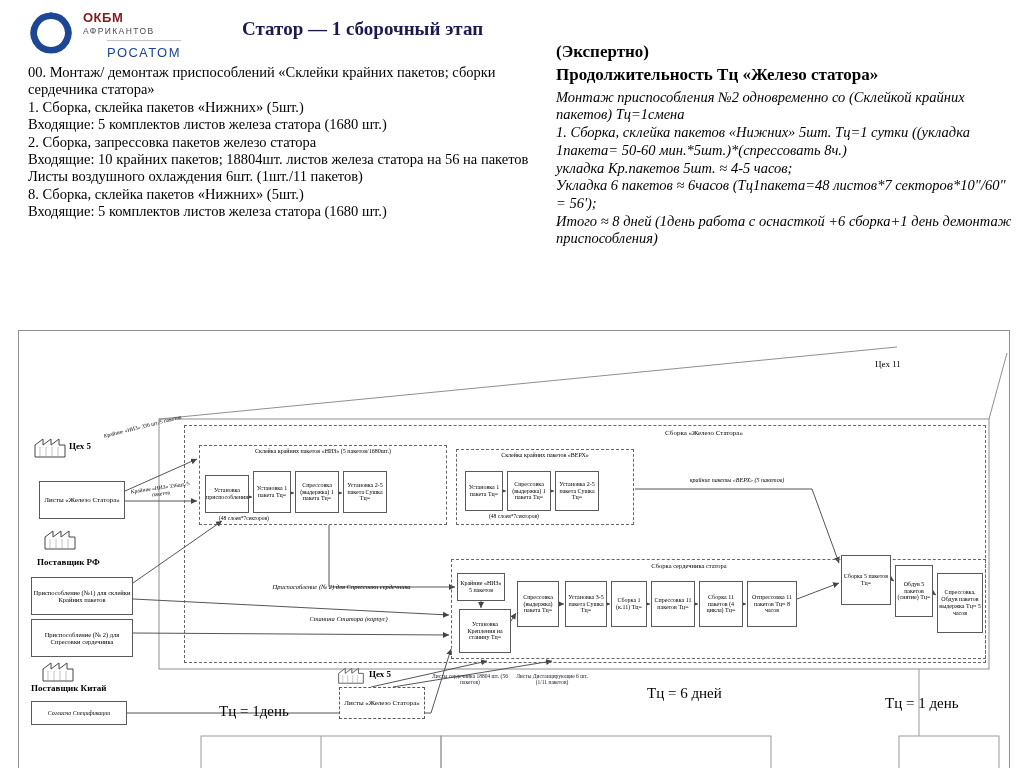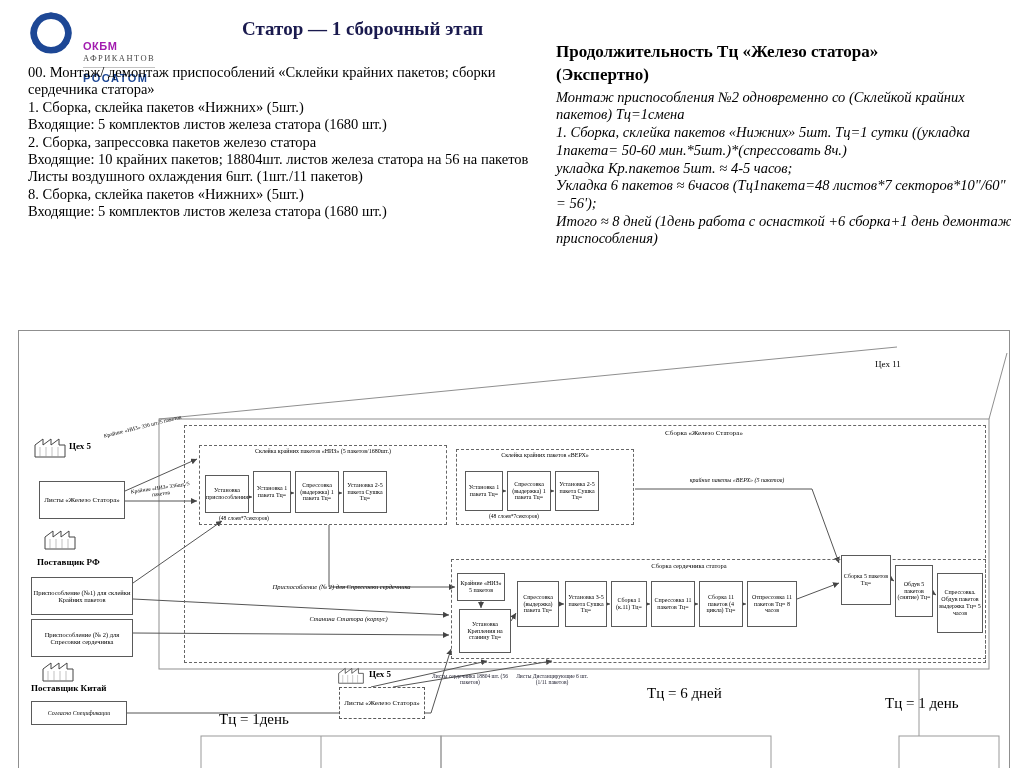--- a/index.html
+++ b/index.html
@@ -2,24 +2,24 @@
 <html><head>
 <meta charset="utf-8">
 <style>
   html,body { margin:0; padding:0; background:#fff; }
   .slide { position:relative; width:1024px; height:768px; background:#fff; overflow:hidden;
            font-family:"Liberation Serif", serif; color:#000; }
 
   
   .logo { position:absolute; left:28px; top:10px; display:flex; gap:9px; align-items:flex-start; }
   .logo-text { display:flex; flex-direction:column; }
-  .logo-l1 { font-family:"Liberation Sans",sans-serif; font-weight:700; font-size:11px; color:#a21caf; letter-spacing:.5px;margin-top:30px; }
-  .logo-l2 { font-family:Liberation Serif, serif; font-size:8.5px; color:#4a4a4a; letter-spacing:1.4px; margin-top:1px; }
-  .logo-l3 { font-family:"Liberation Sans",sans-serif; font-weight:700; font-size:11px; color:#1d4795; letter-spacing:1.5px;
-             border-top:1px solid #c3c3c3; margin-top:4px; padding-top:4px; }
+  .logo-l1 { font-family:"Liberation Sans",sans-serif; font-weight:700; font-size:13px; color:#7f1d1d; letter-spacing:.5px; }
+  .logo-l2 { font-family:Liberation Sans, sans-serif; font-size:8.5px; color:#4a4a4a; letter-spacing:1.4px; margin-top:1px; }
+  .logo-l3 { font-family:"Liberation Sans",sans-serif; font-weight:400; font-size:13px; color:#1d4795; letter-spacing:1.5px;
+             border-top:1px solid #c3c3c3; margin-top:4px; padding-top:4px;margin-left:24px; }
   .page-title { position:absolute; left:242px; top:18px; font-size:19px; font-weight:700; color:#1a1a4e; }
 
   
   .lp { position:absolute; left:28px; top:64px; width:510px; }
   .rp { position:absolute; left:556px; top:42px; width:458px; }
   .panel-h { font-size:17px; font-weight:700; line-height:1.2; margin-bottom:3px; }
   .pline { font-size:14.5px; line-height:1.2; }
   .rline { font-size:14.5px; line-height:1.22; font-style:italic; }
 
   
@@ -65,22 +65,22 @@
     <div class="pline">1. Сборка, склейка пакетов «Нижних» (5шт.)</div>
     <div class="pline">Входящие: 5 комплектов листов железа статора (1680 шт.)</div>
     <div class="pline">2. Сборка, запрессовка пакетов железо статора</div>
     <div class="pline"> Входящие: 10 крайних пакетов; 18804шт. листов железа статора на 56 на пакетов</div>
     <div class="pline"> Листы воздушного охлаждения 6шт. (1шт./11 пакетов)</div>
     <div class="pline">8. Сборка, склейка пакетов «Нижних» (5шт.)</div>
     <div class="pline">Входящие: 5 комплектов листов железа статора (1680 шт.)</div>
   </div>
 
   <div class="rp">
+    <div class="panel-h">(Экспертно)</div>
     <div class="panel-h">Продолжительность Тц  «Железо статора»</div>
-    <div class="panel-h">(Экспертно)</div>
     <div class="rline">Монтаж приспособления №2 одновременно со  (Склейкой крайних пакетов) Тц=1смена</div>
     <div class="rline">1. Сборка, склейка пакетов «Нижних» 5шт. Тц=1 сутки ((укладка 1пакета= 50-60 мин.*5шт.)*(спрессовать 8ч.)</div>
     <div class="rline">укладка Кр.пакетов 5шт. ≈ 4-5 часов;</div>
     <div class="rline">Укладка 6 пакетов ≈ 6часов (Тц1пакета=48 листов*7 секторов*10"/60" = 56');</div>
     <div class="rline">Итого ≈ 8 дней (1день работа с оснасткой +6 сборка+1 день демонтаж приспособления)</div>
   </div>
 
   <div class="diagram">
 
     <svg class="wires" width="990" height="438">
@@ -201,18 +201,18 @@
         <path d="M2,22 V10 L10,4 V10 L18,4 V10 L26,4 V10 H32 V22 Z" fill="#fff" stroke="#444"></path>
         <path d="M7,22 V12 M13,22 V12 M19,22 V12 M25,22 V12" stroke="#999" stroke-width="0.6"></path>
       </svg>
     </span>
     <div class="shop-label" style="left:350px; top:338px;">Цех 5</div>
     <div class="dbox dashed-box" style="left:320px; top:356px; width:86px; height:32px; font-size:7px;">Листы «Железо Статора»</div>
 
     <div class="dlabel" style="left:410px; top:342px; width:82px; font-size:5.5px; color:#223;">Листы сердечника 18804 шт. (56 пакетов)</div>
     <div class="dlabel" style="left:494px; top:342px; width:78px; font-size:5.5px; color:#223;">Листы Дистанцирующие 6 шт. (1/11 пакетов)</div>
 
-    <div class="tc-label" style="left:200px; top:380px;text-align:right;">Тц = 1день</div>
+    <div class="tc-label" style="left:200px; top:372px;text-align:right;">Тц = 1день</div>
     <div class="tc-label" style="left:628px; top:354px;">Тц = 6 дней</div>
     <div class="tc-label" style="left:866px; top:364px;">Тц = 1 день</div>
 
   </div>
 </div>
 
 </body></html>

